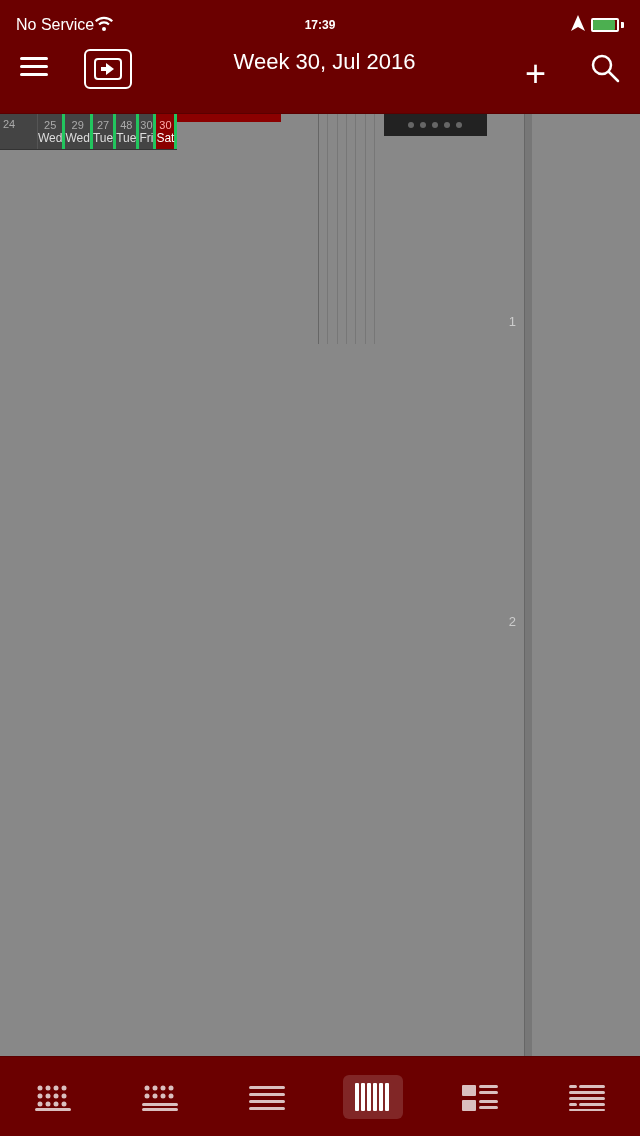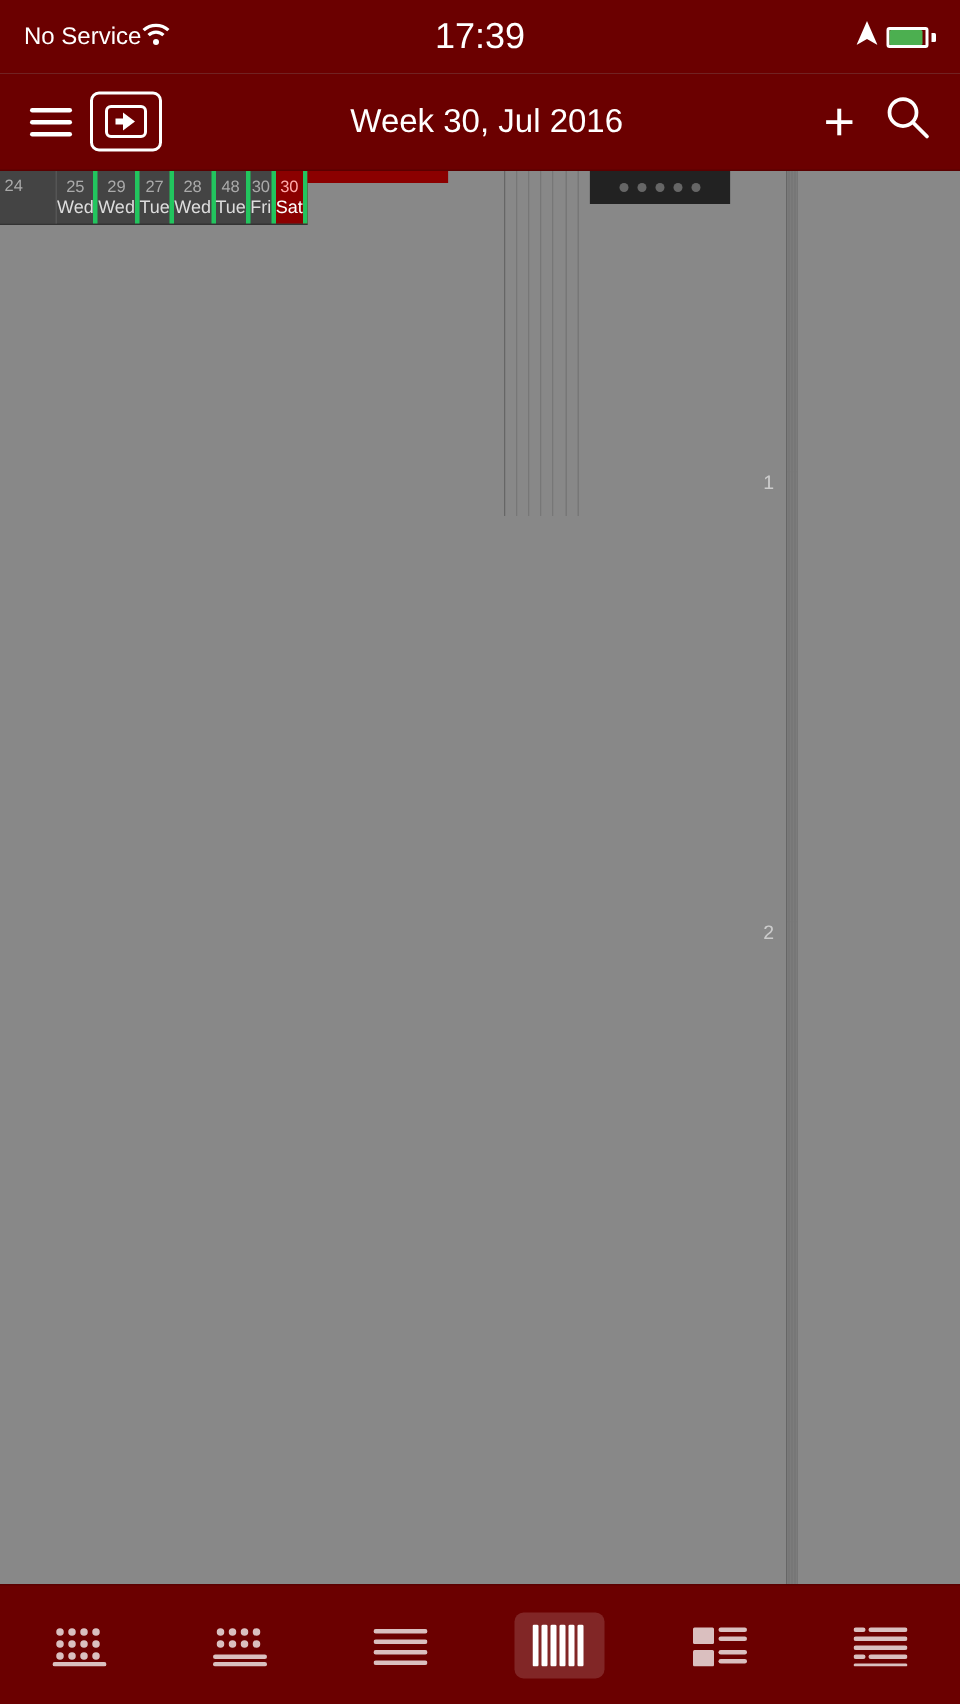--- a/index.html
+++ b/index.html
@@ -23,22 +23,22 @@
       color: white;
       font-size: 16px;
     }
     .status-left {
       display: flex;
       align-items: center;
       gap: 0;
       min-width: 180px;
     }
     .status-center {
-      font-size: 24px;
-      font-weight: 400;
+      font-size: 12px;
+      font-weight: 700;
       position: absolute;
       left: 50%;
       transform: translateX(-50%);
     }
     .status-right {
       display: flex;
       align-items: center;
       gap: 6px;
       min-width: 120px;
       justify-content: flex-end;
@@ -69,23 +69,22 @@
       background: white;
       border-radius: 0 1px 1px 0;
     }
 
     
     #toolbar {
       width: 640px;
       height: 65px;
       background: #6b0000;
       display: flex;
-      align-items: center;
       padding: 0 12px;
-      gap: 4px;
+      gap: 28px;
       border-bottom: 1px solid #5a0000;
     }
     .toolbar-menu {
       display: flex;
       flex-direction: column;
       gap: 5px;
       cursor: pointer;
       padding: 8px;
     }
     .hamburger-line {
@@ -369,24 +368,20 @@
     <div class="day-header">
       <span class="day-num">29</span>
       <span>Wed</span>
     </div>
 
     <div class="day-header">
       <span class="day-num">27</span>
       <span>Tue</span>
     </div>
 
-    <div class="day-header">
-      <span class="day-num">28</span>
-      <span>Wed</span>
-    </div>
 
     <div class="day-header">
       <span class="day-num">48</span>
       <span>Tue</span>
     </div>
 
     <div class="day-header">
       <span class="day-num">30</span>
       <span>Fri</span>
     </div>

